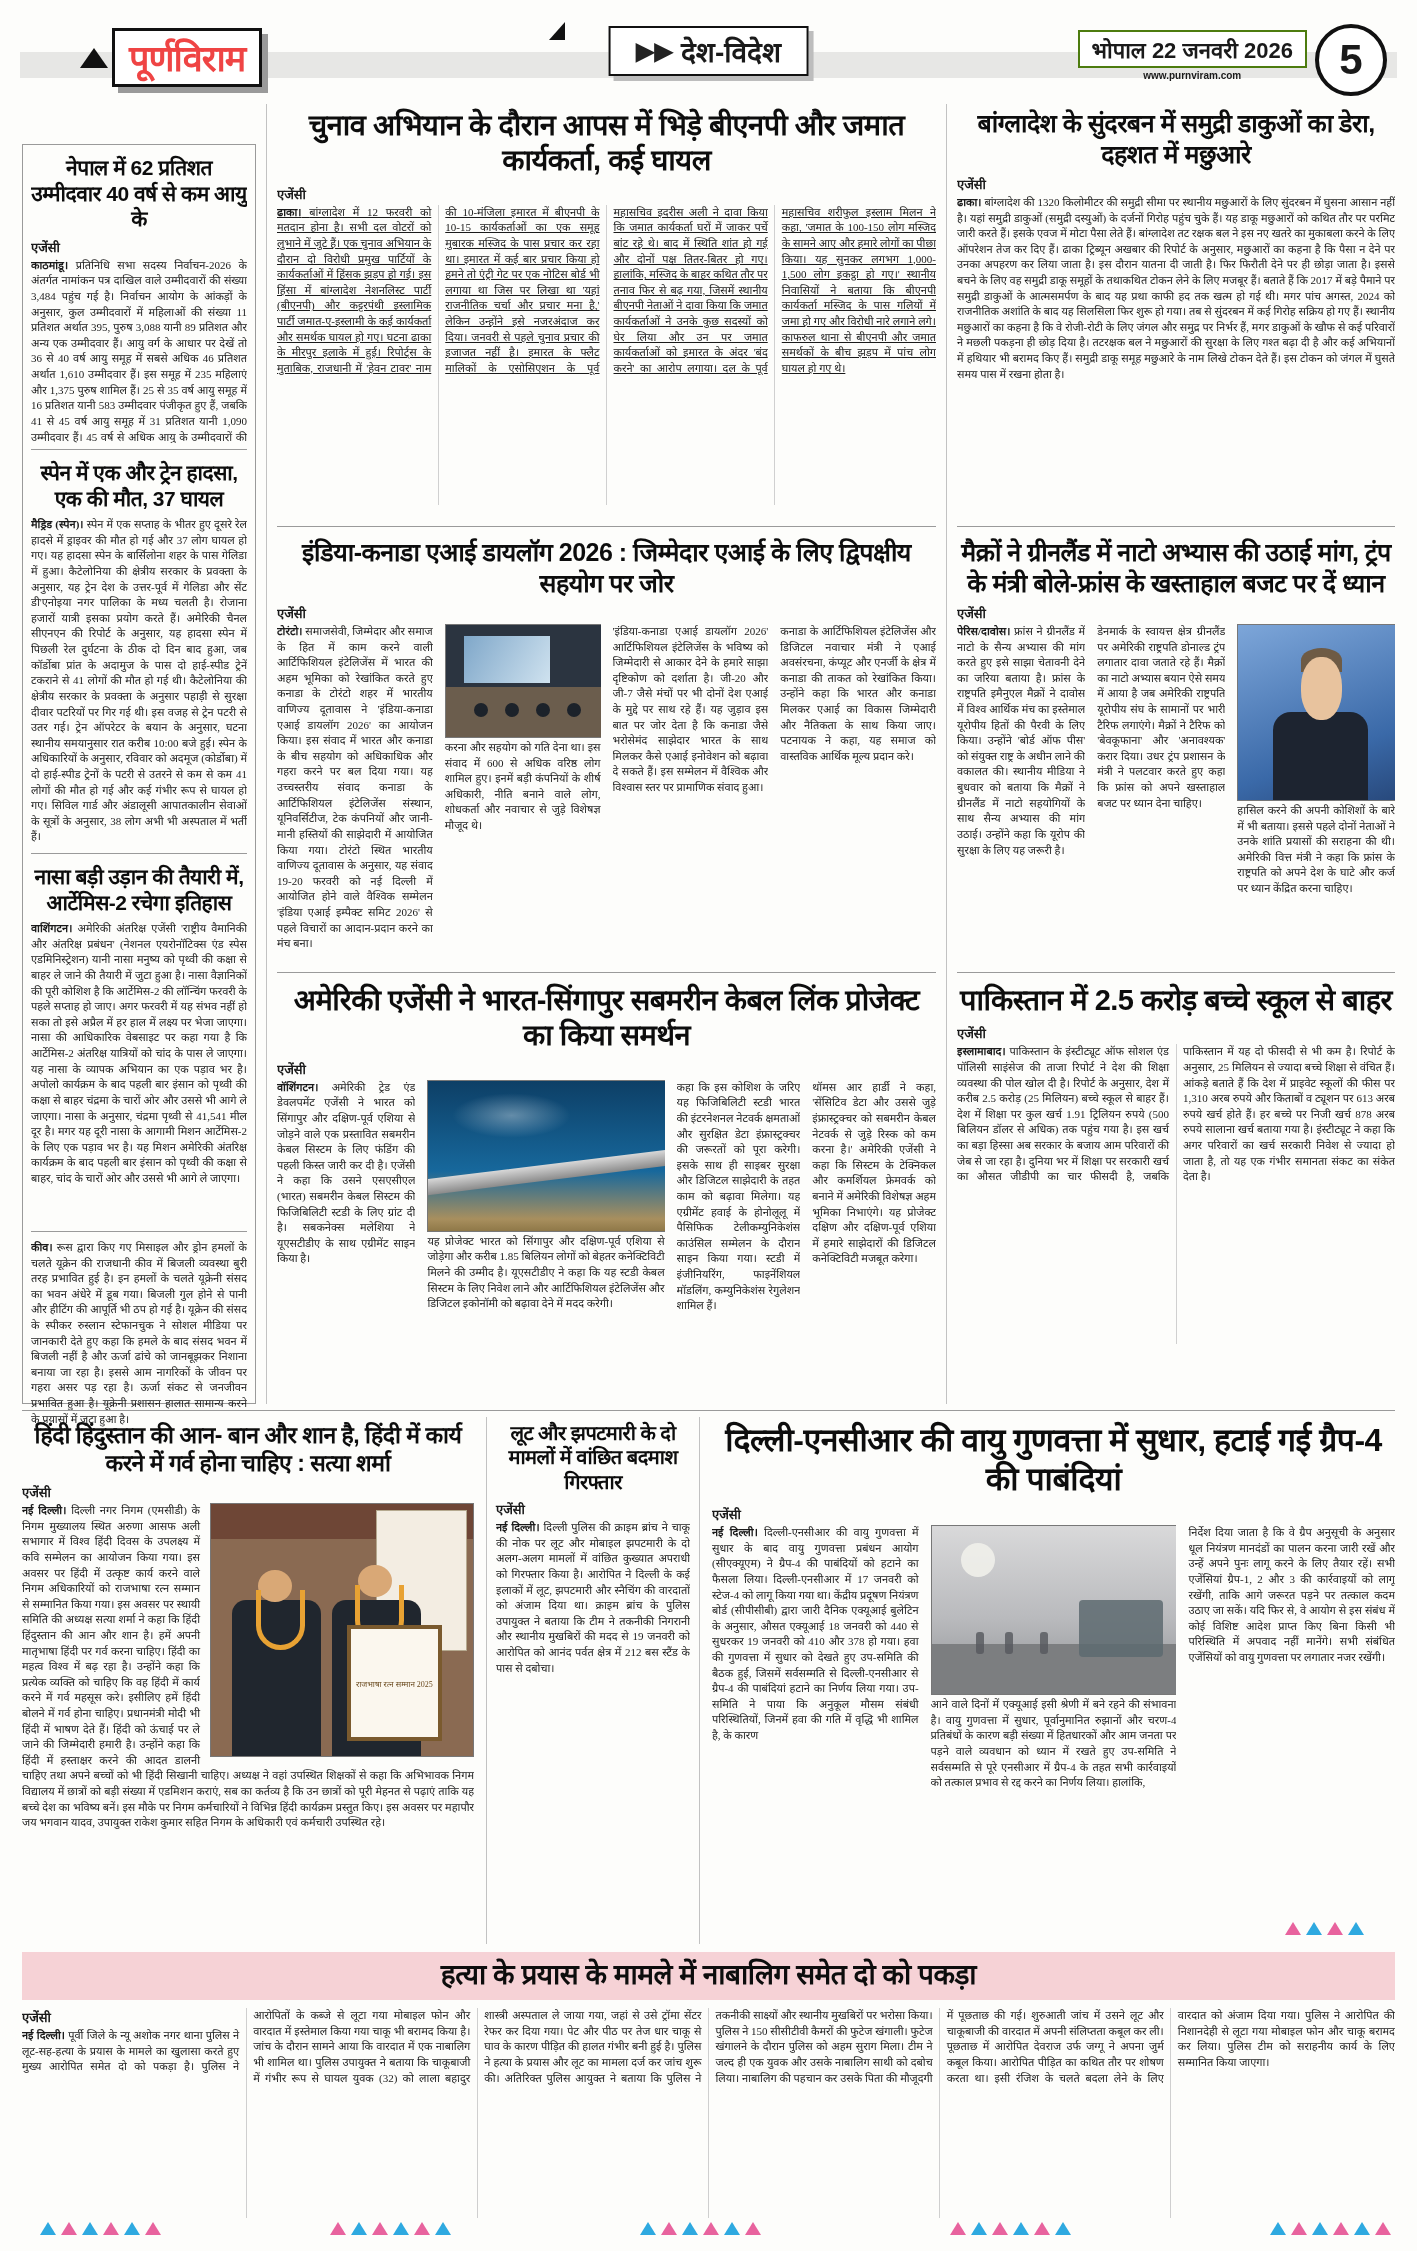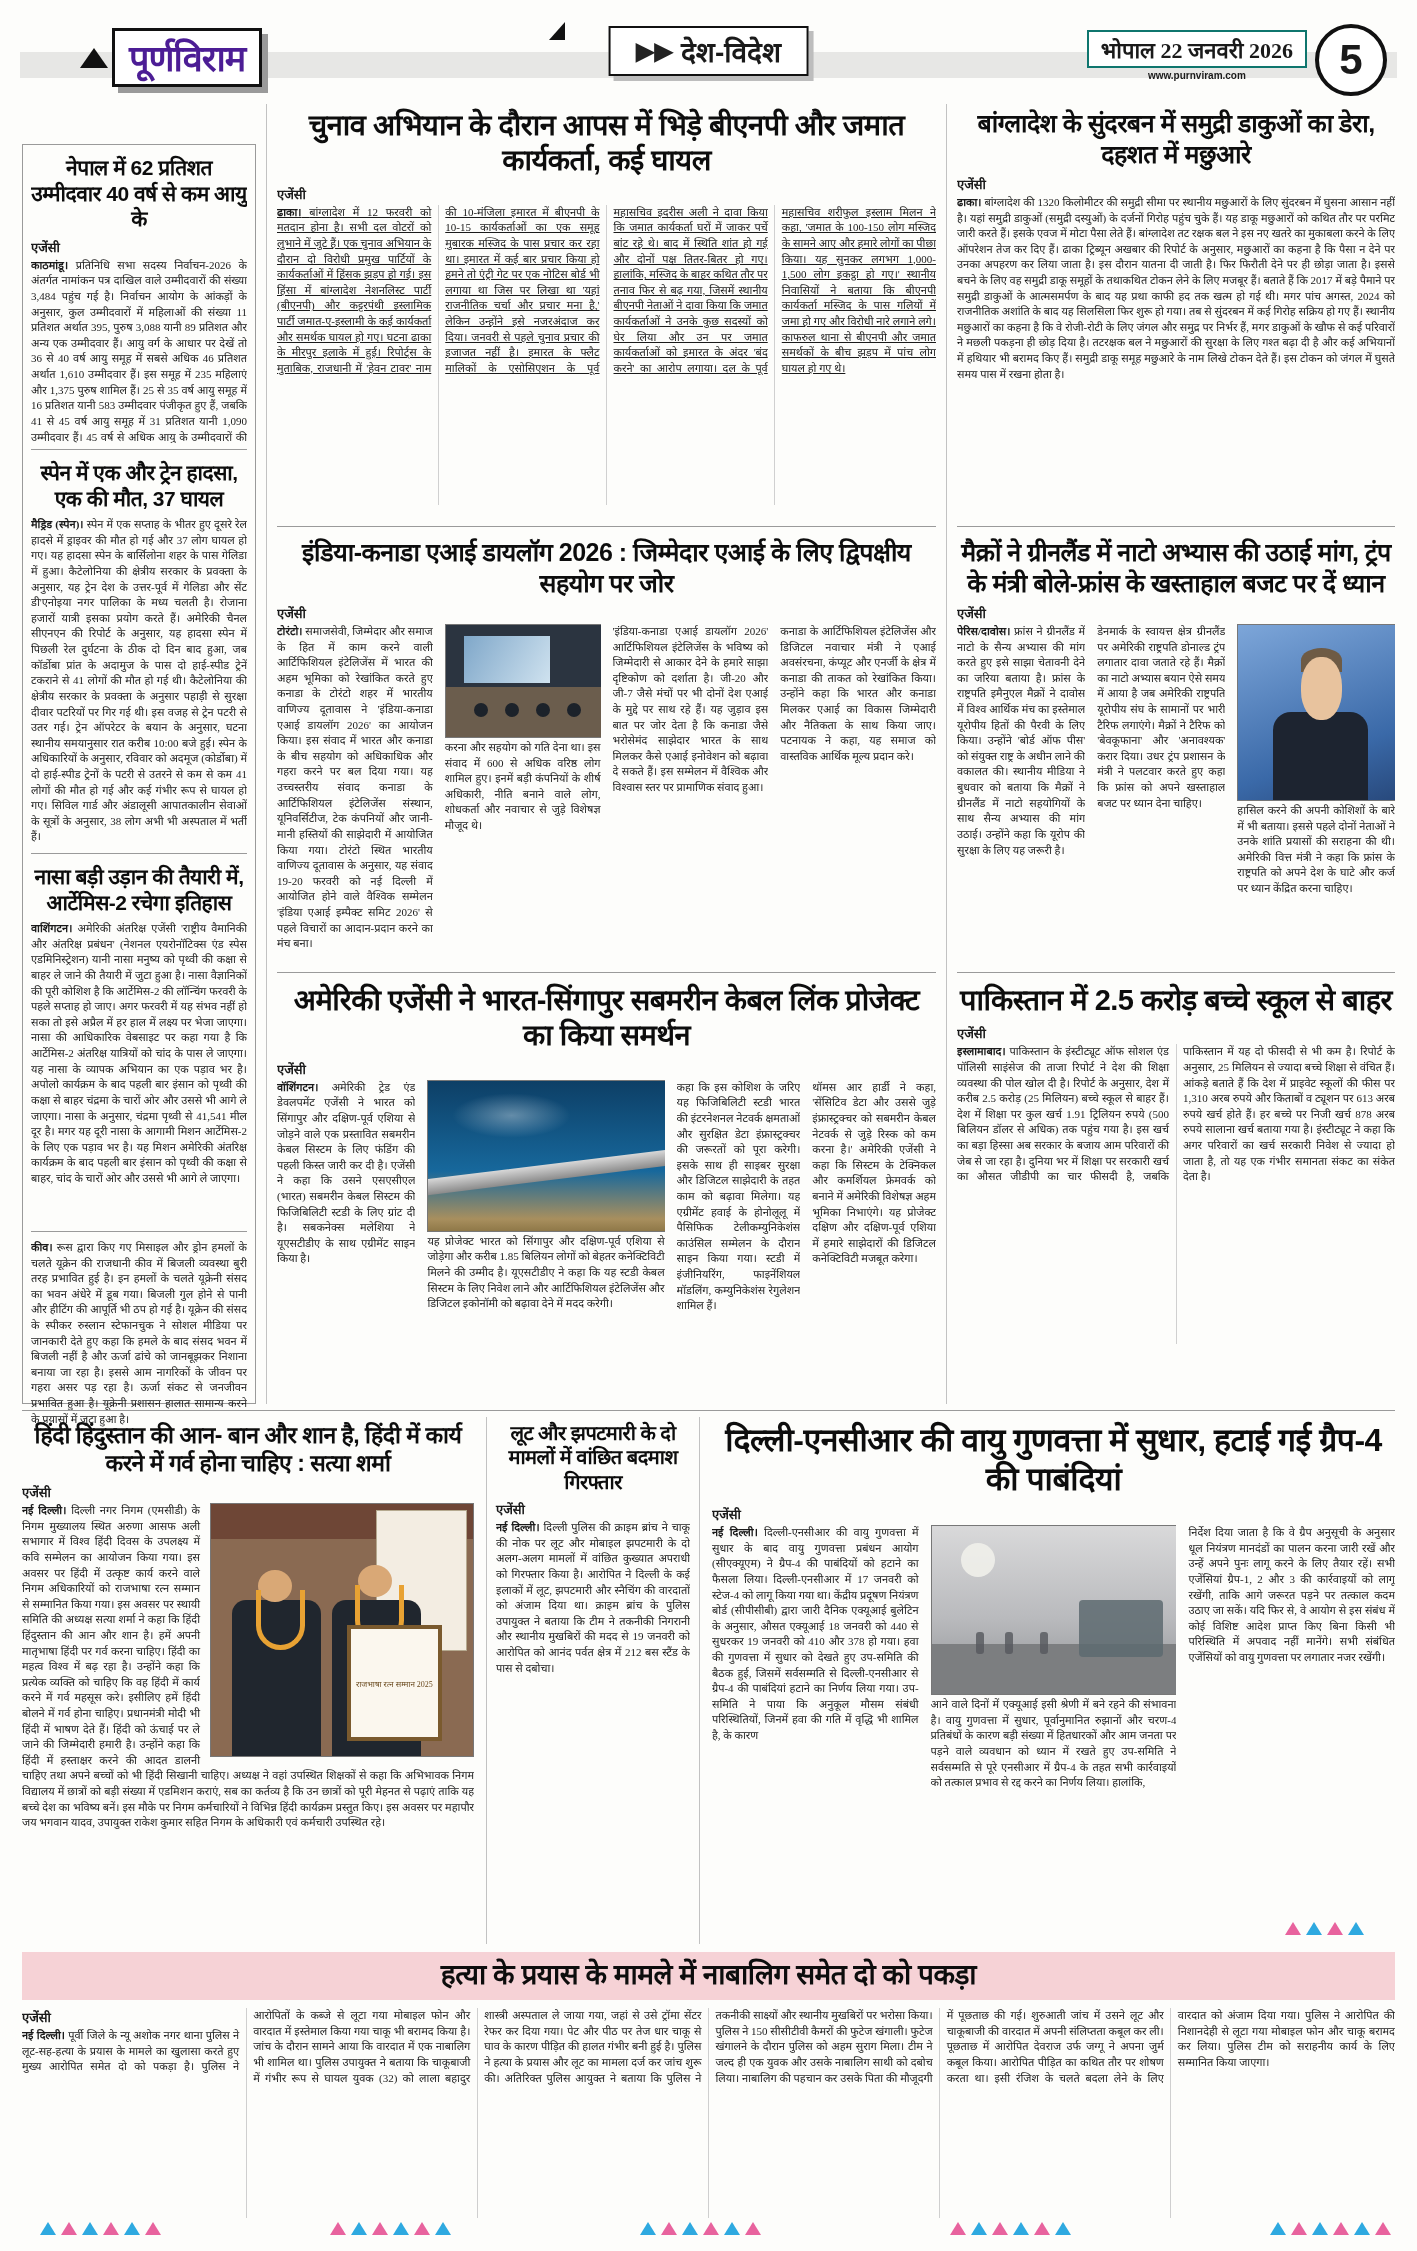--- a/index.html
+++ b/index.html
@@ -4,28 +4,28 @@
 <style>
   html,body{margin:0;padding:0;background:#dcdcdc;}
   .page{position:relative;width:1417px;height:2251px;background:#fdfdfb;margin:0 auto;overflow:hidden;
         font-family:"Liberation Serif",serif;color:#1a1a1a;}
   
   .page-header{position:absolute;left:20px;top:22px;width:1377px;height:76px;}
   .hdr-band{position:absolute;left:0;top:30px;width:100%;height:26px;background:#e7e7e5;}
   .masthead-wrap{position:absolute;left:60px;top:6px;display:flex;align-items:center;}
   .tri-up{width:0;height:0;border-left:14px solid transparent;border-right:14px solid transparent;border-bottom:20px solid #111;margin-right:4px;}
   .masthead-box{background:#fff;border:3px solid #111;box-shadow:6px 6px 0 #9a9a9a;padding:2px 14px;
-      font-family:"Liberation Sans",sans-serif;font-weight:700;font-size:36px;color:#4c1d95;letter-spacing:-1px;}
+      font-family:"Liberation Sans",sans-serif;font-weight:700;font-size:36px;color:#ef4444;letter-spacing:-1px;}
   .section-box{position:absolute;left:50%;transform:translateX(-50%);top:4px;background:#fff;border:2px solid #111;
       box-shadow:5px 5px 0 #bdbdbd;padding:4px 26px;font-family:"Liberation Sans",sans-serif;font-weight:700;font-size:28px;display:flex;gap:8px;align-items:center;}
   .section-box .arrows{color:#222;font-size:24px;}
   .hdr-tri{position:absolute;top:0;width:0;height:0;border-left:16px solid transparent;border-bottom:18px solid #111;}
   .hdr-tri.l{left:calc(50% - 160px);}
   .dateline-wrap{position:absolute;right:90px;top:8px;text-align:center;}
-  .date-box{background:#fff;border:2px solid #0f766e;padding:2px 12px;font-family:Liberation Serif, serif;font-weight:700;font-size:22px;}
+  .date-box{background:#fff;border:2px solid #4d7c0f;padding:2px 12px;font-family:Liberation Sans, sans-serif;font-weight:700;font-size:22px;}
   .site-url{font-family:"Liberation Sans",sans-serif;font-weight:700;font-size:10px;margin-top:2px;}
   .page-num-circle{position:absolute;right:10px;top:2px;width:64px;height:64px;border:4px solid #111;border-radius:50%;
       background:#fff;display:flex;align-items:center;justify-content:center;
       font-family:"Liberation Sans",sans-serif;font-weight:700;font-size:42px;}
   
   .hl{font-family:"Liberation Sans",sans-serif;font-weight:700;color:#0d0d0d;text-align:center;margin:4px 0 6px;line-height:1.22;letter-spacing:-.5px;}
   .hl.sz-sm{font-size:21px;} .hl.sz-md{font-size:25px;} .hl.sz-lg{font-size:29px;} .hl.sz-xl{font-size:32px;text-align:center;}
   .byline{font-weight:700;font-size:13px;margin:2px 0;}
   .dateline{font-weight:700;}
   .body{font-size:11px;line-height:1.42;text-align:justify;margin:2px 0;}

